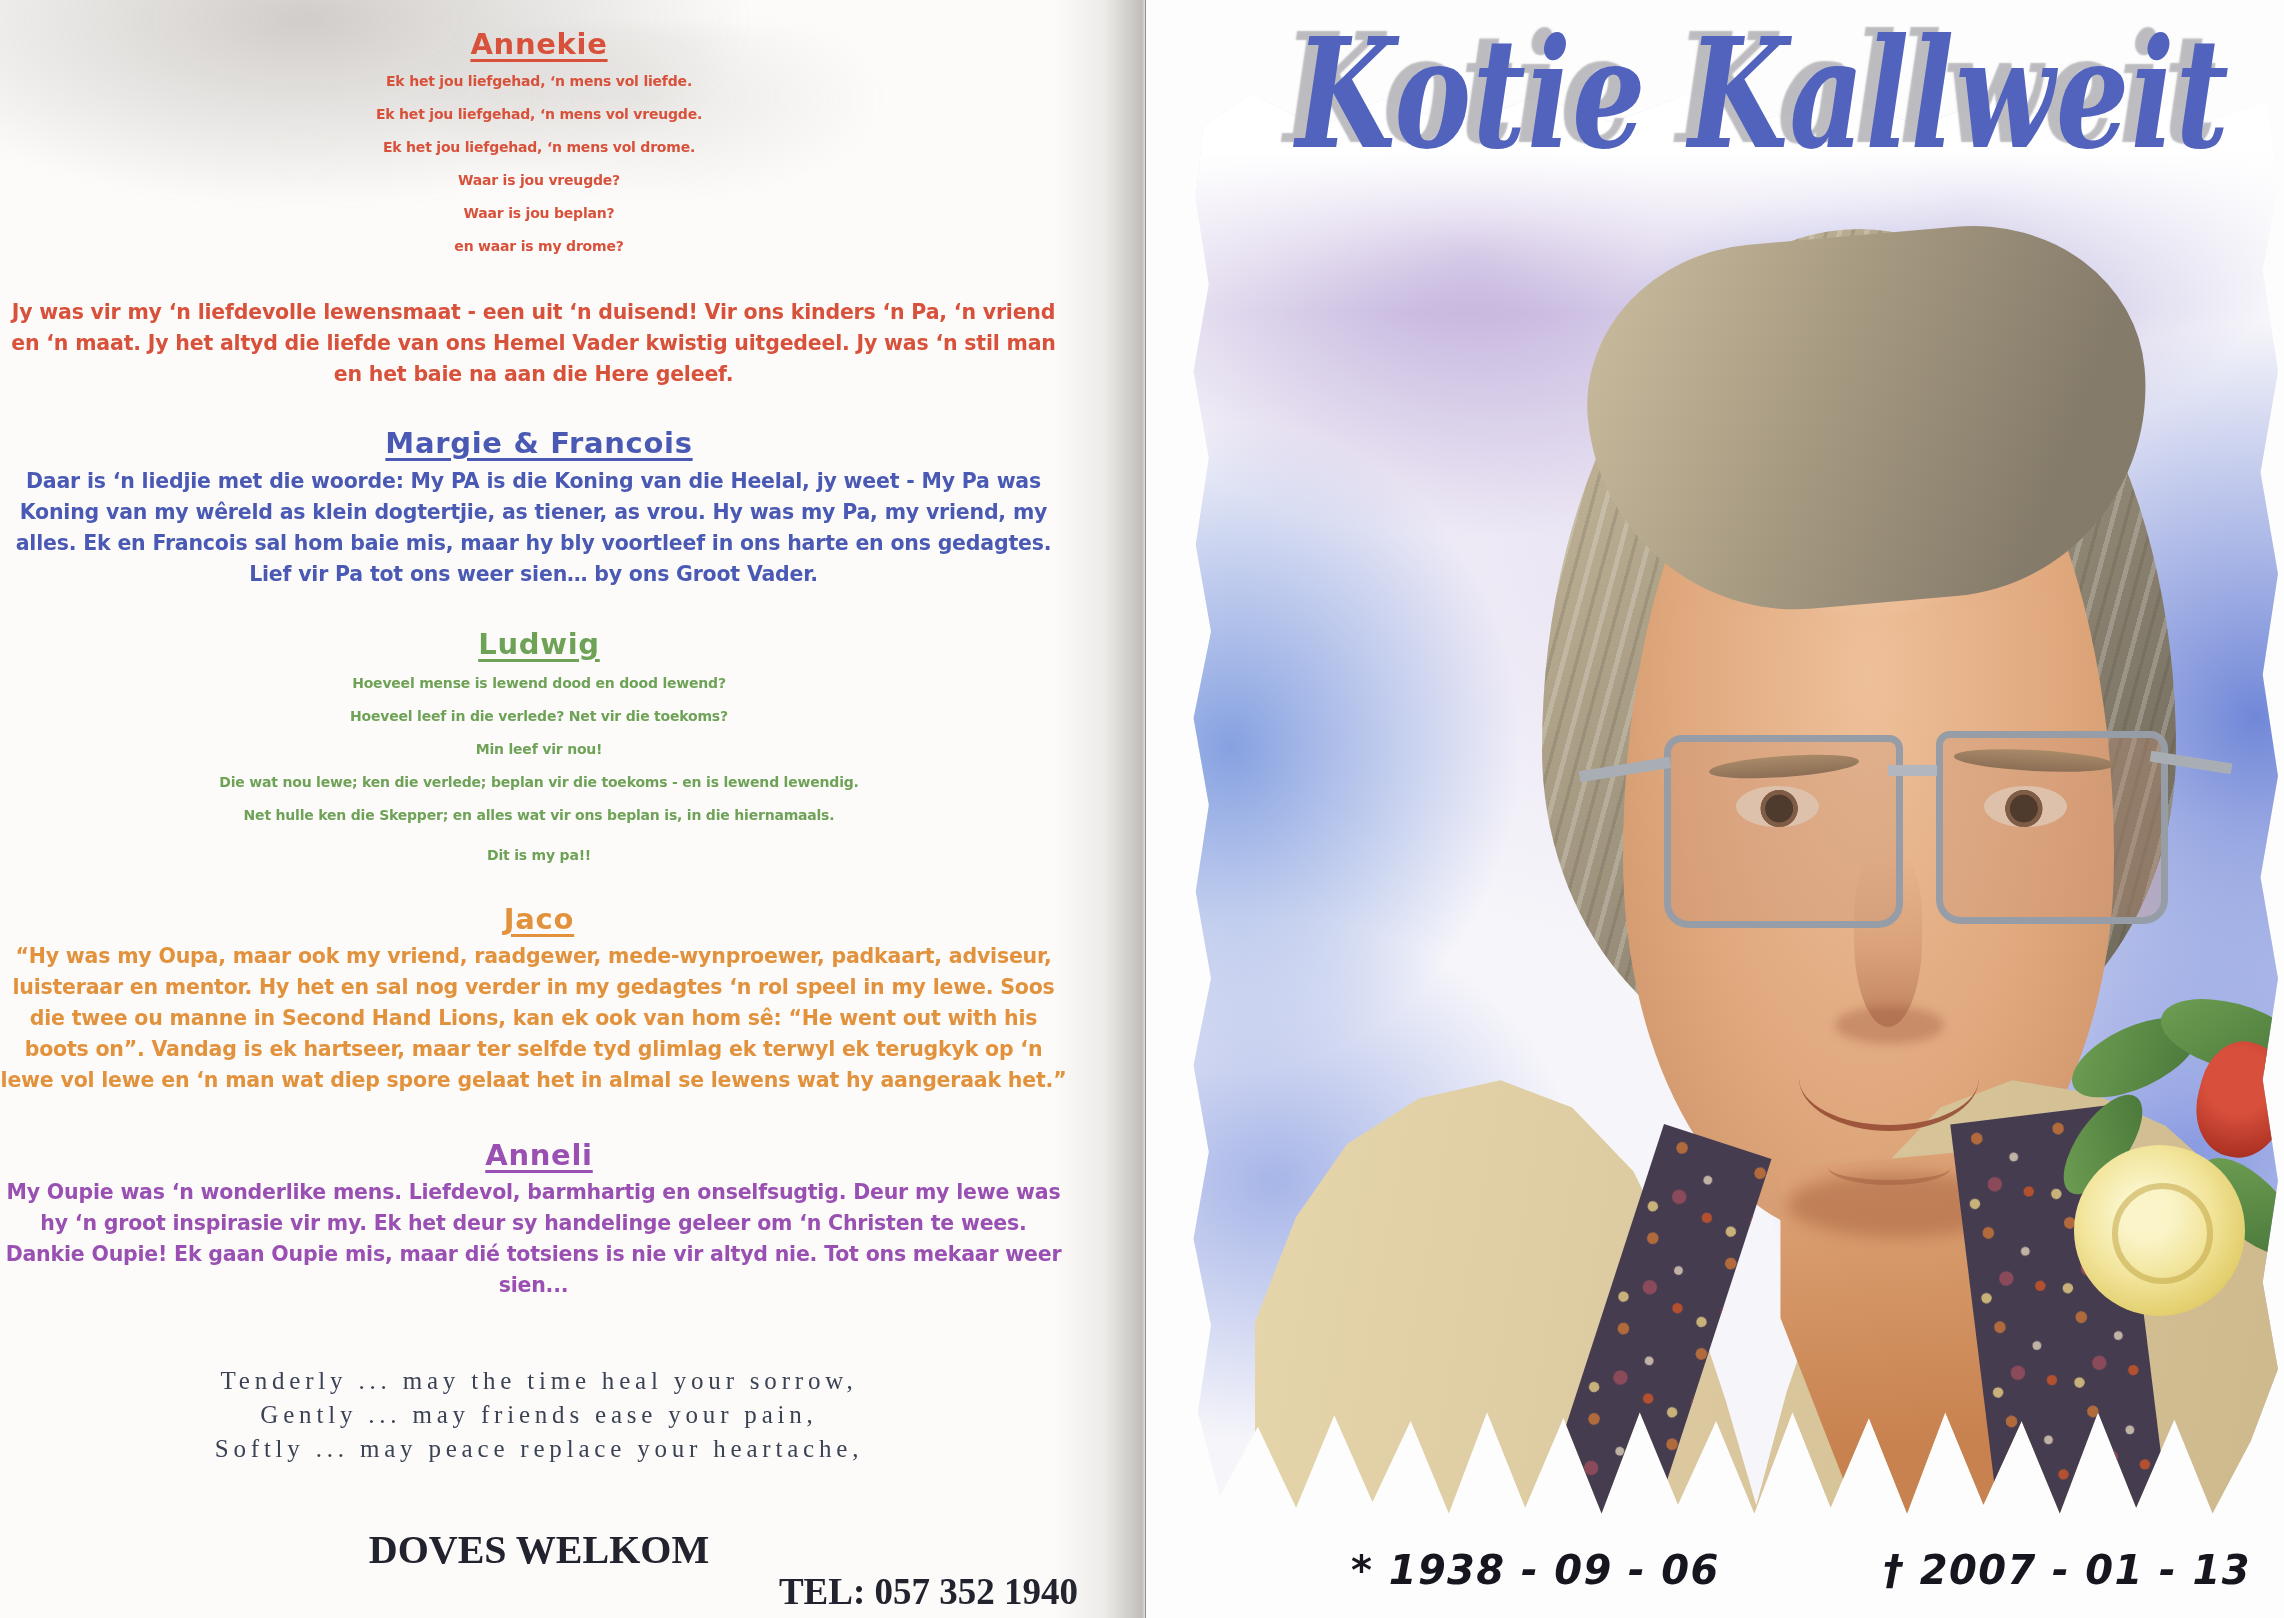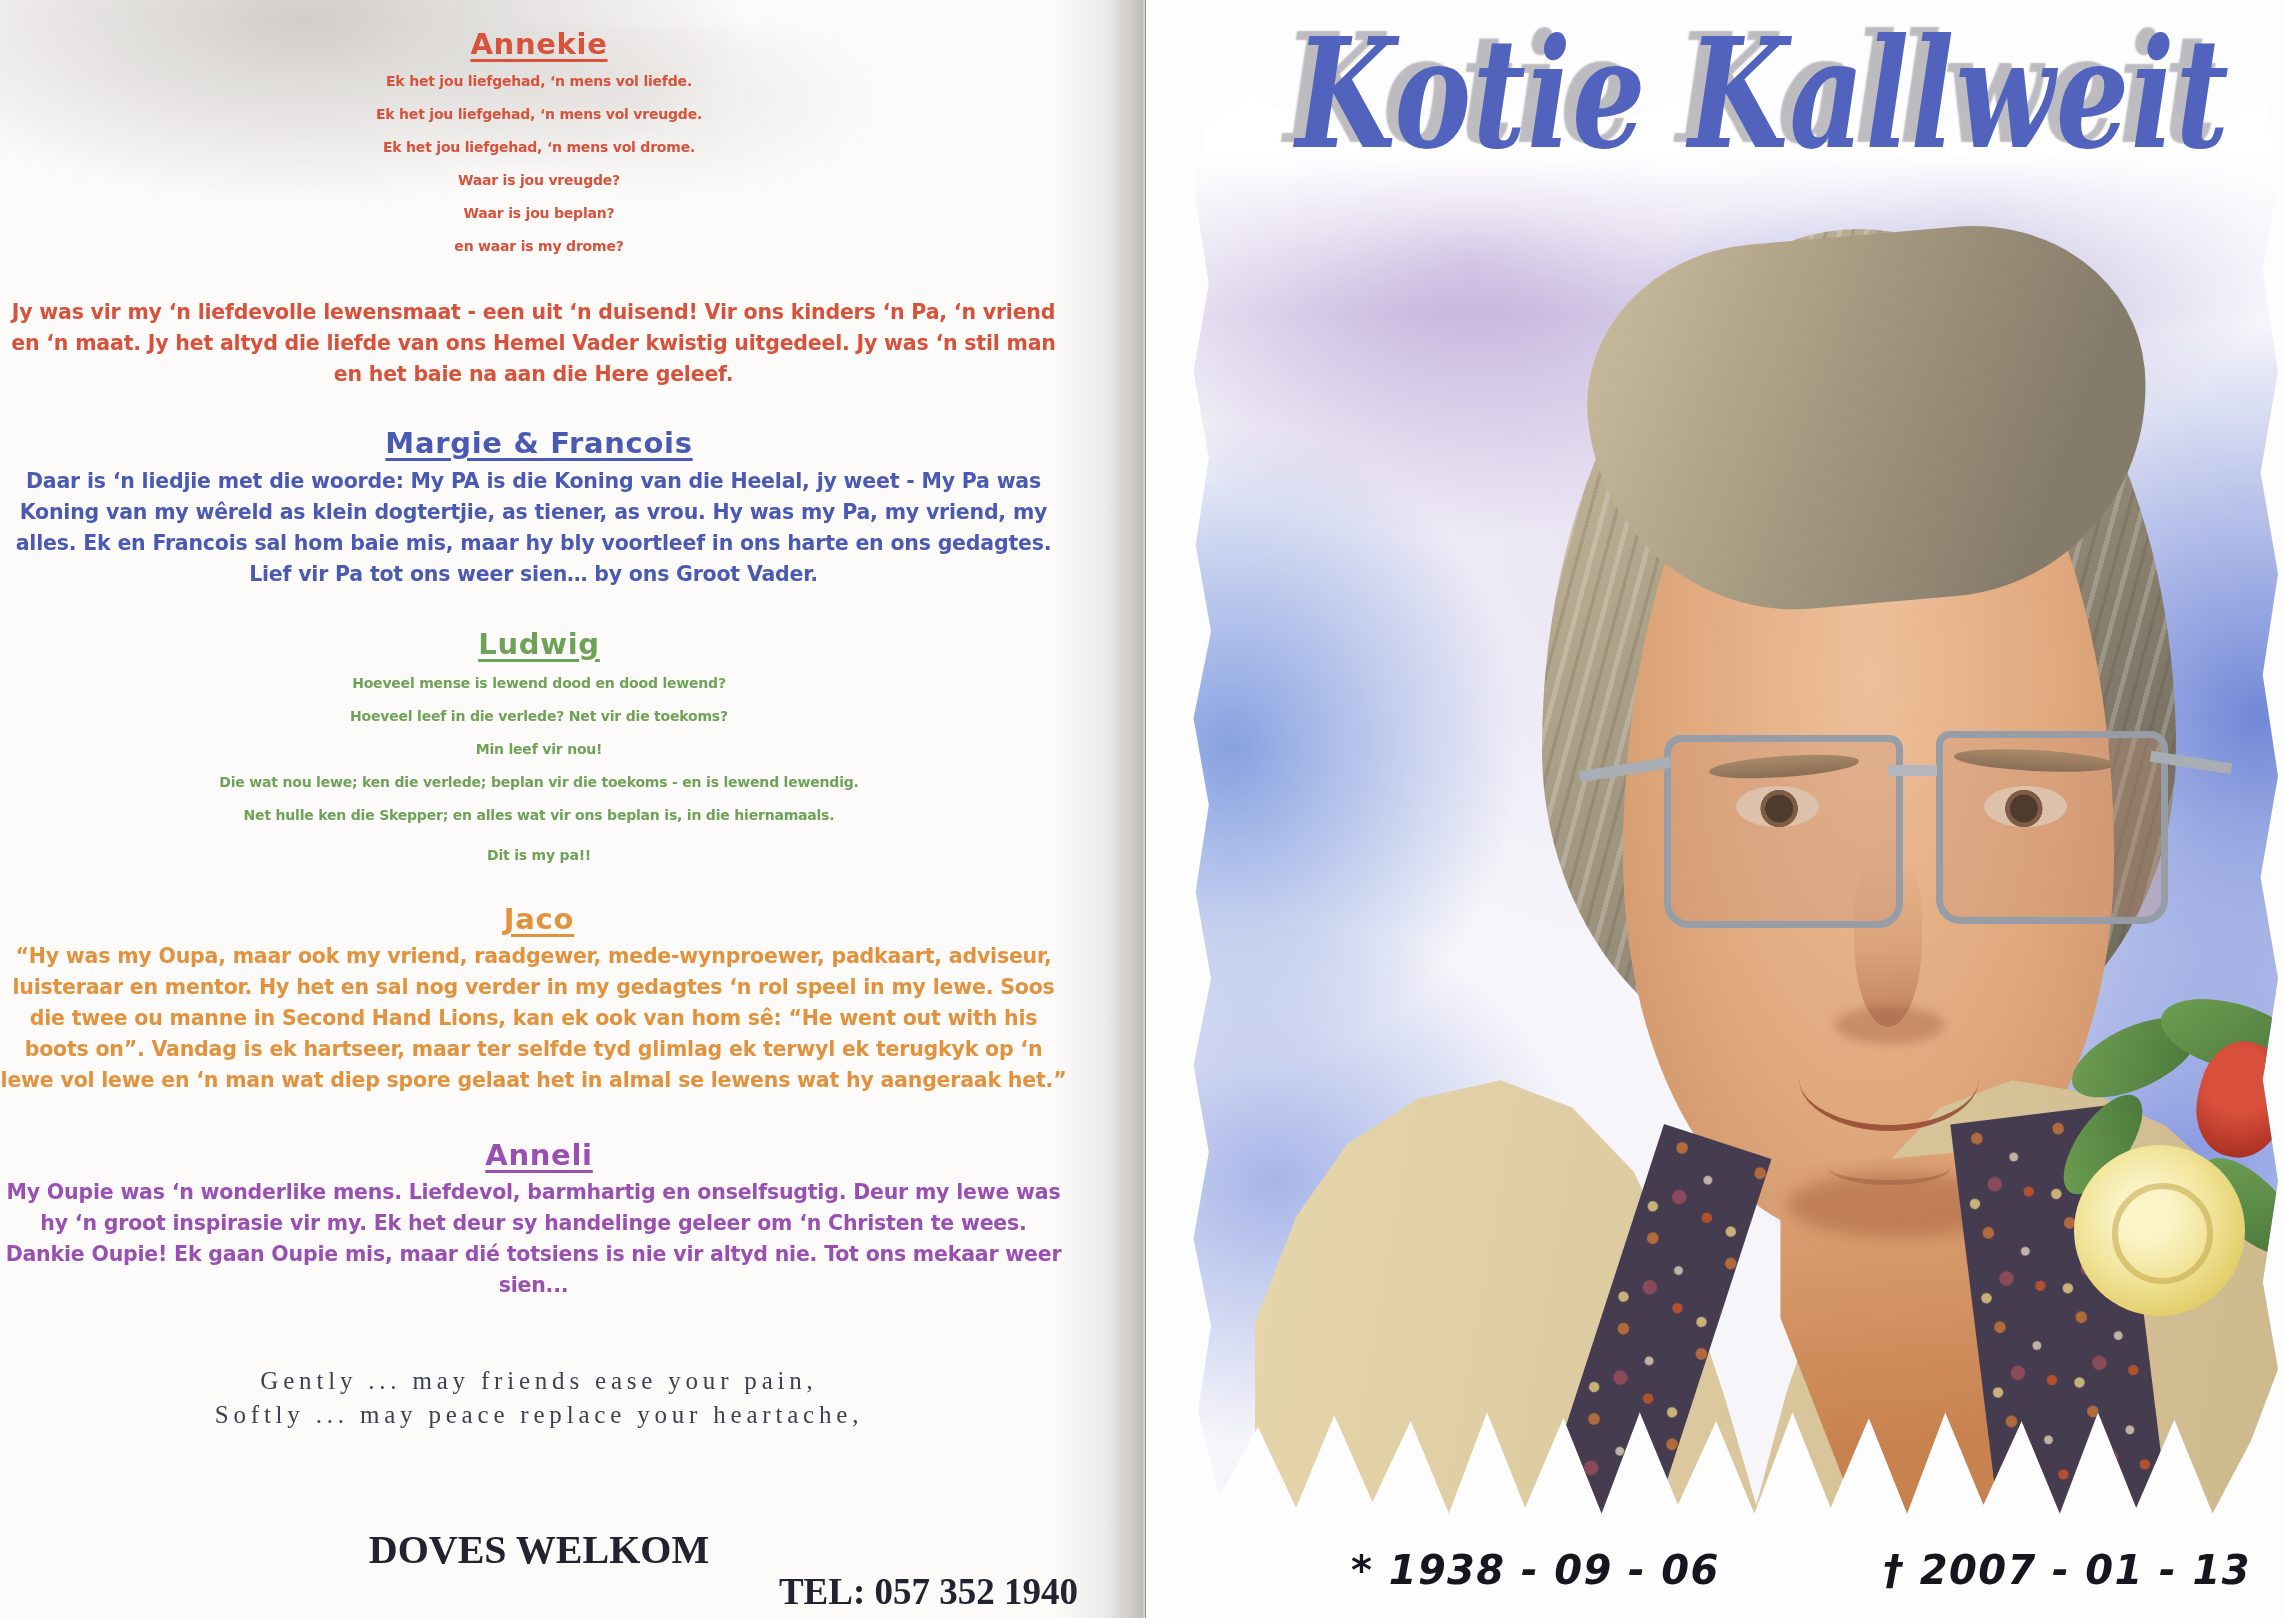--- a/index.html
+++ b/index.html
@@ -158,20 +158,21 @@
     </div>
     <div class="sec ln c2" style="top:839px">Dit is my pa!!</div>
 
     <div class="sec sec-head c3" style="top:902px">Jaco</div>
     <div class="sec par c3" style="top:940px">“Hy was my Oupa, maar ook my vriend, raadgewer, mede-wynproewer, padkaart, adviseur, luisteraar en mentor.  Hy het en sal nog verder in my gedagtes ‘n rol speel in my lewe.  Soos die twee ou manne in Second Hand Lions, kan ek ook van hom sê: “He went out with his boots on”.  Vandag is ek hartseer, maar ter selfde tyd glimlag ek terwyl ek terugkyk op ‘n lewe vol lewe en ‘n man wat diep spore gelaat het in almal se lewens wat hy aangeraak het.”</div>
 
     <div class="sec sec-head c4" style="top:1138px">Anneli</div>
     <div class="sec par c4" style="top:1176px">My Oupie was ‘n wonderlike mens. Liefdevol, barmhartig en onselfsugtig.  Deur my lewe was hy ‘n groot inspirasie vir my.  Ek het deur sy handelinge geleer om ‘n Christen te wees.  Dankie Oupie! Ek gaan Oupie mis, maar dié totsiens is nie vir altyd nie.  Tot ons mekaar weer sien...</div>
 
     <div class="poem">
+      <div class="poem-ln">Tenderly ... may the time heal your sorrow,</div>
       <div class="poem-ln">Gently ... may friends ease your pain,</div>
       <div class="poem-ln">Softly ... may peace replace your heartache,</div>
     </div>
 
     <div class="doves">DOVES WELKOM</div>
     <div class="tel">TEL: 057 352 1940</div>
   </div>
 
   <div class="fold-shadow-left"></div>
   <div class="fold-line"></div>

